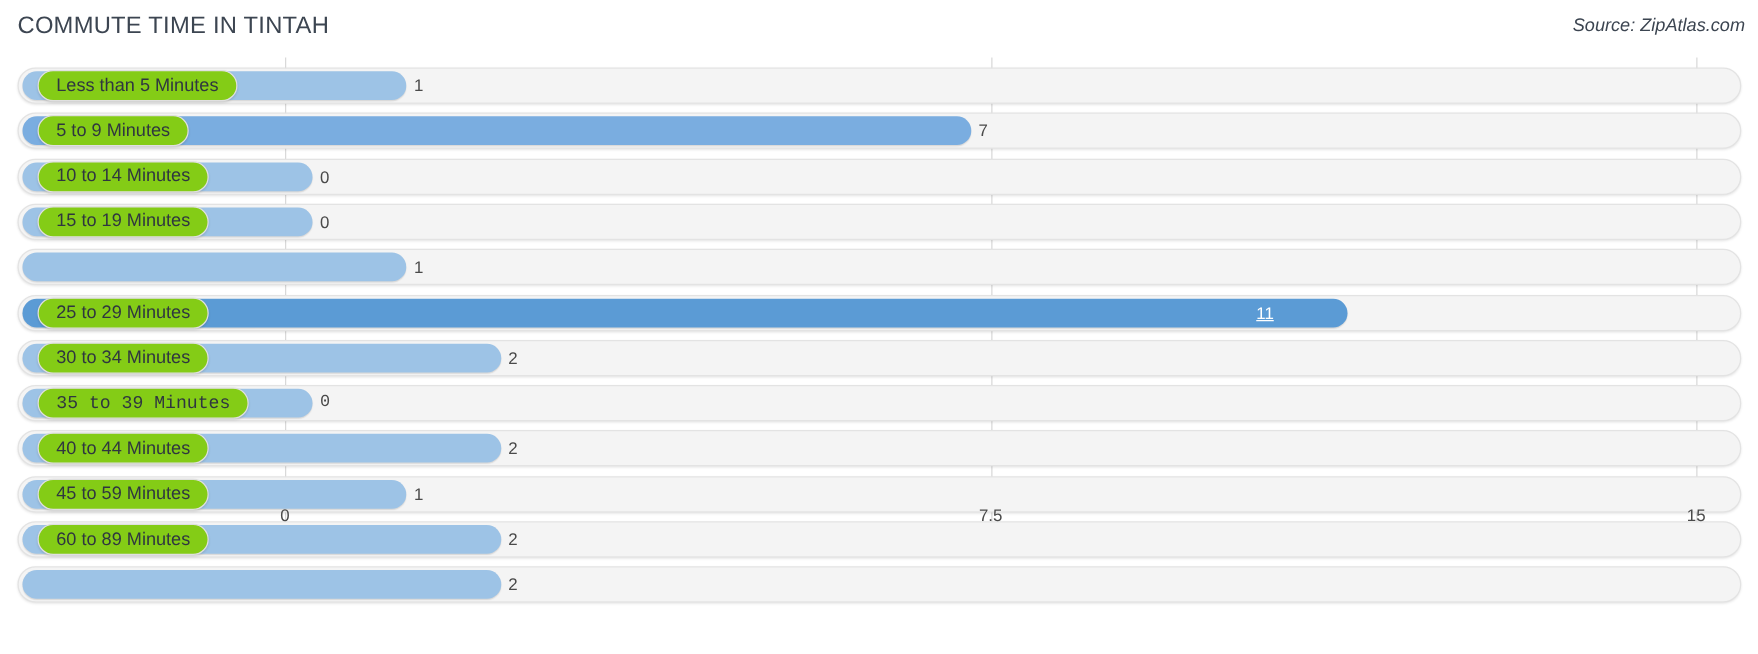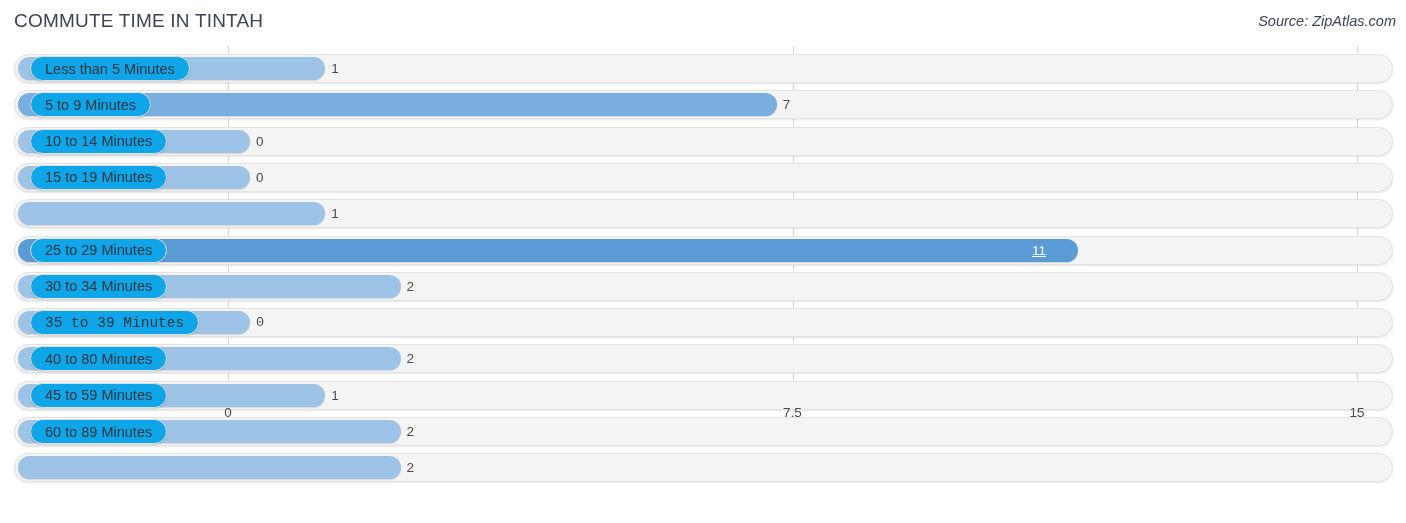--- a/index.html
+++ b/index.html
@@ -79,21 +79,21 @@
     left: 4px; top: 3px;
     height: 23px;
     border-radius: 12px;
     box-shadow: 0 1px 1px rgba(0,0,0,.12);
   }
   .bar-label-pill {
     position: absolute;
     left: 16px; top: 2px;
     height: 25px;
     box-sizing: border-box;
-    background: #0ea5e9;
+    background: #84cc16;
     border: 1px solid #e0e0e0;
     border-radius: 13px;
     padding: 0 14px 0 14px;
     display: flex;
     align-items: center;
     font-size: 14.5px;
     color: #2f3640;
     white-space: nowrap;
     box-shadow: 0 1px 2px rgba(0,0,0,.14);
   }
@@ -186,21 +186,21 @@
         <div class="bar-track"></div>
         <div class="bar-fill" style="width: 307.267px; background: rgb(157, 195, 230);"></div>
         <div class="bar-value-out" style="left: 317.267px;">1</div>
       </div>
       <div class="bar-row" style="top: 189.5px;">
         <div class="bar-track"></div>
         <div class="bar-fill" style="width: 1059.93px; background: rgb(91, 155, 213);"></div>
         <div class="bar-label-pill">
           <span>25 to 29 Minutes</span>
         </div>
-        <div class="bar-value-in" style="left: 1018px; text-decoration: underline;">11</div>
+        <div class="bar-value-in" style="left: 991px; text-decoration: underline;">11</div>
       </div>
       <div class="bar-row" style="top: 225.8px;">
         <div class="bar-track"></div>
         <div class="bar-fill" style="width: 382.533px; background: rgb(157, 195, 230);"></div>
         <div class="bar-label-pill">
           <span>30 to 34 Minutes</span>
         </div>
         <div class="bar-value-out" style="left: 392.533px;">2</div>
       </div>
       <div class="bar-row" style="top: 262.1px; font-family: Liberation Mono, monospace;">
@@ -208,21 +208,21 @@
         <div class="bar-fill" style="width: 232px; background: rgb(157, 195, 230);"></div>
         <div class="bar-label-pill">
           <span>35 to 39 Minutes</span>
         </div>
         <div class="bar-value-out" style="left: 242px;">0</div>
       </div>
       <div class="bar-row" style="top: 298.4px;">
         <div class="bar-track"></div>
         <div class="bar-fill" style="width: 382.533px; background: rgb(157, 195, 230);"></div>
         <div class="bar-label-pill">
-          <span>40 to 80 Minutes</span>
+          <span>40 to 44 Minutes</span>
         </div>
         <div class="bar-value-out" style="left: 392.533px;">2</div>
       </div>
       <div class="bar-row" style="top: 334.7px;">
         <div class="bar-track"></div>
         <div class="bar-fill" style="width: 307.267px; background: rgb(157, 195, 230);"></div>
         <div class="bar-label-pill">
           <span>45 to 59 Minutes</span>
         </div>
         <div class="bar-value-out" style="left: 317.267px;">1</div>

